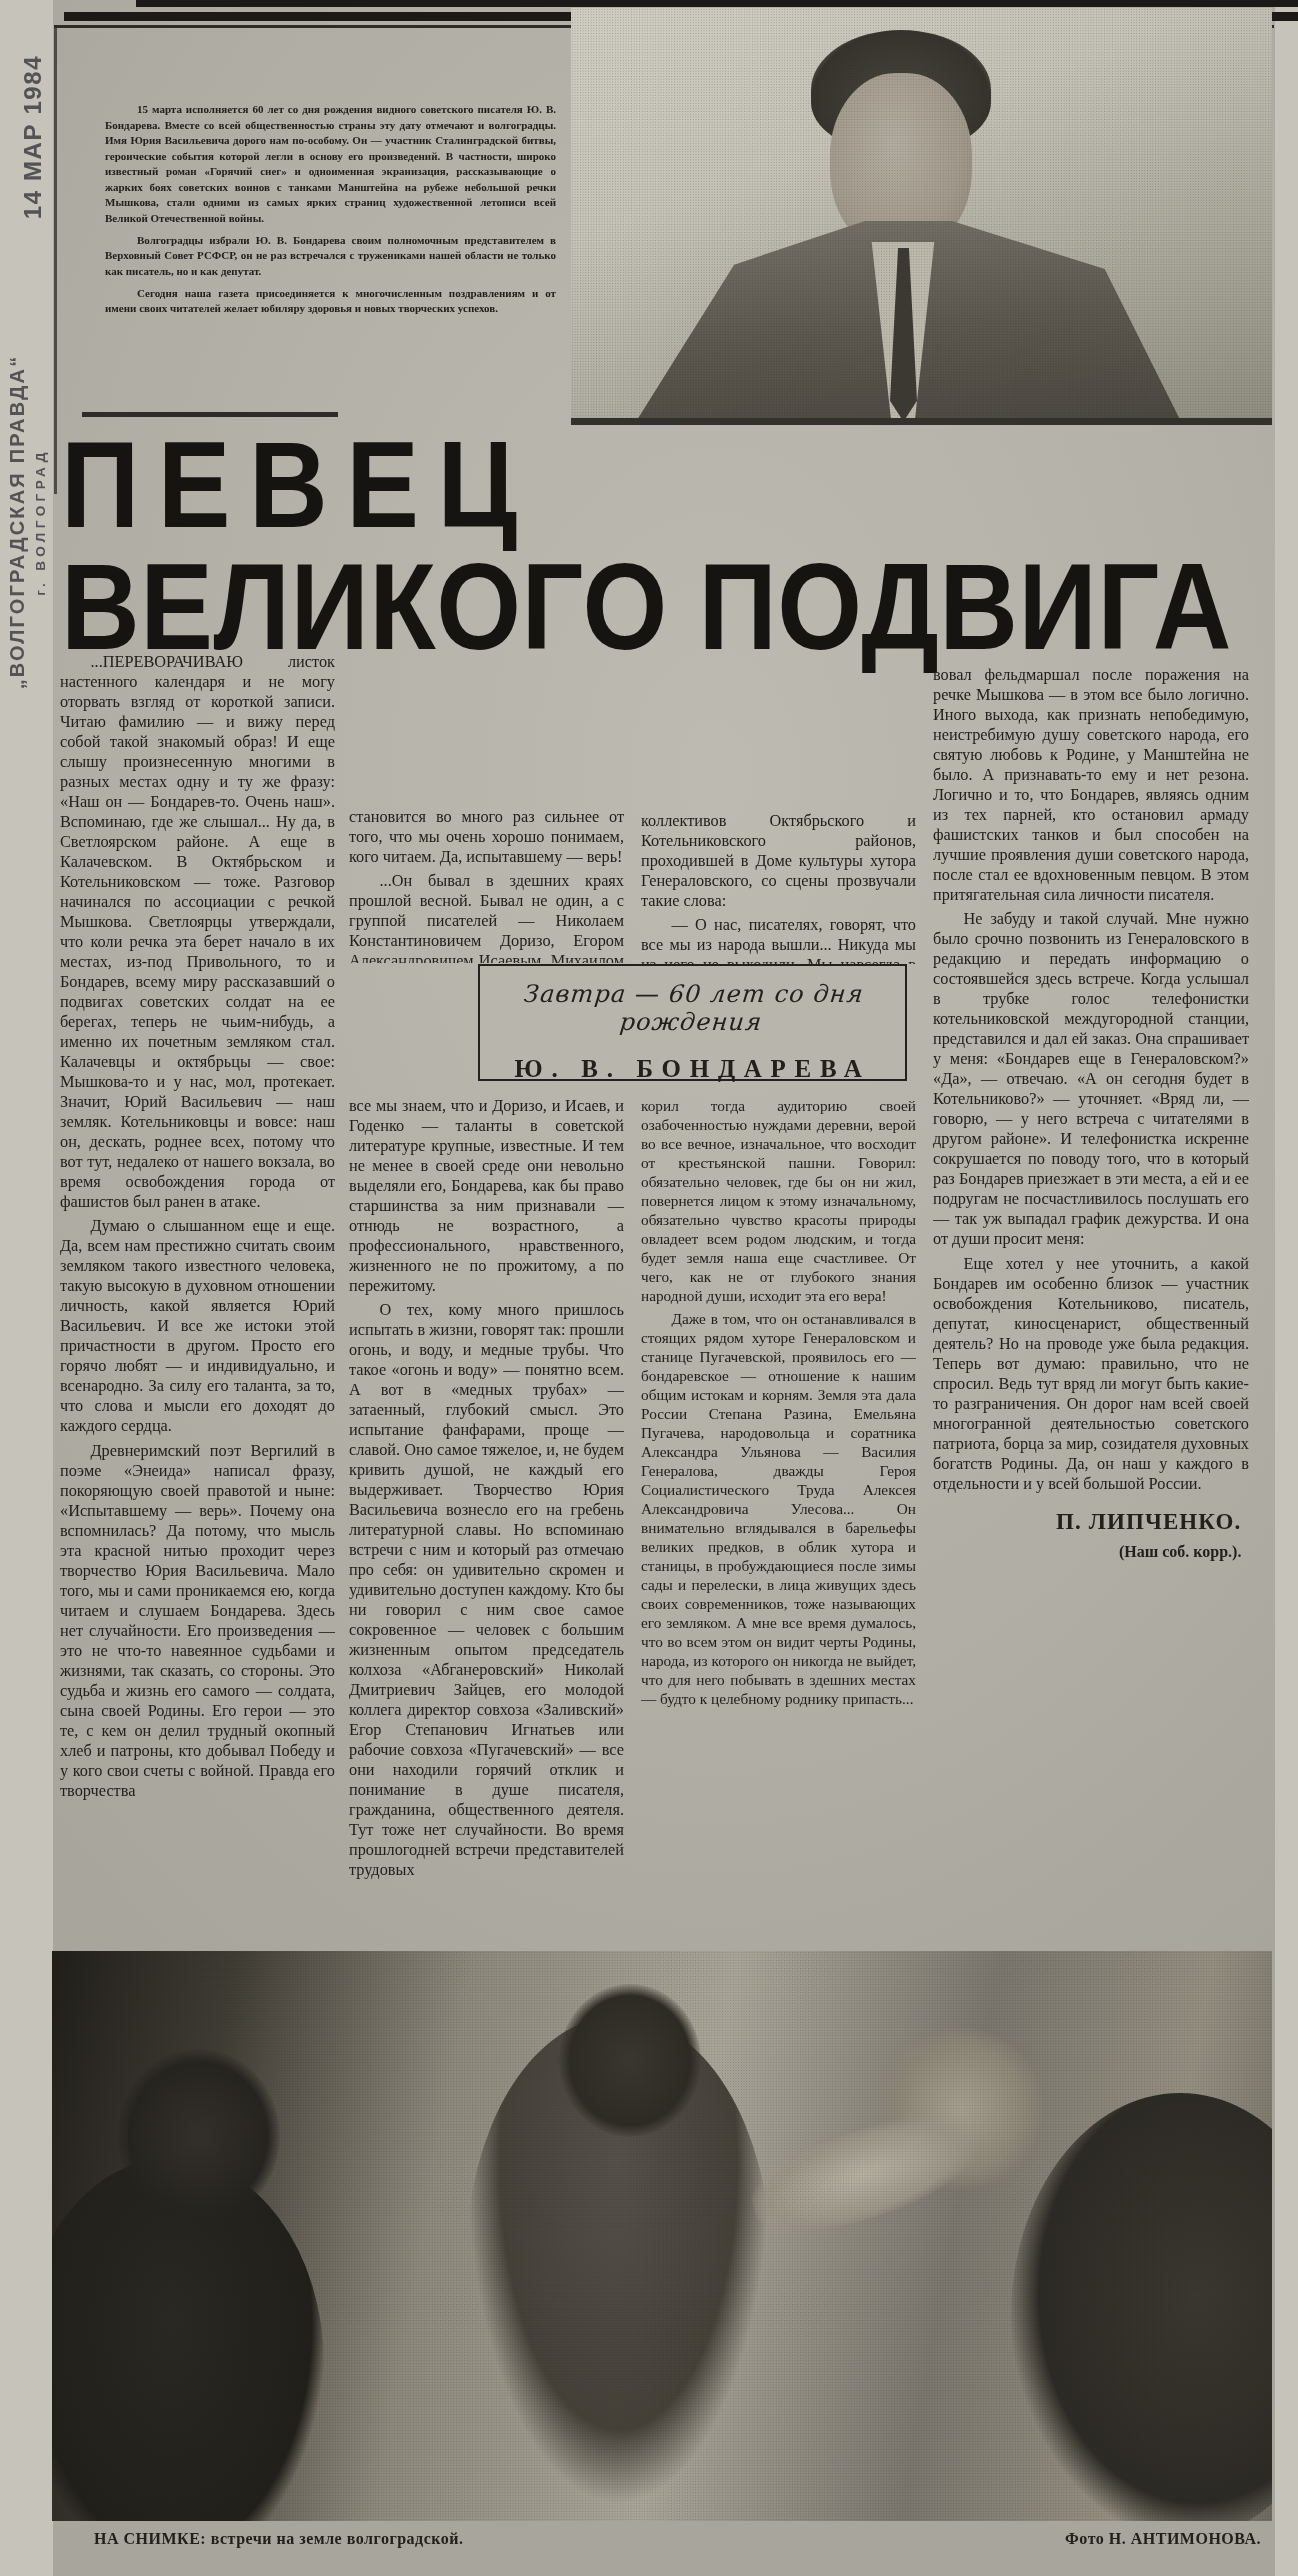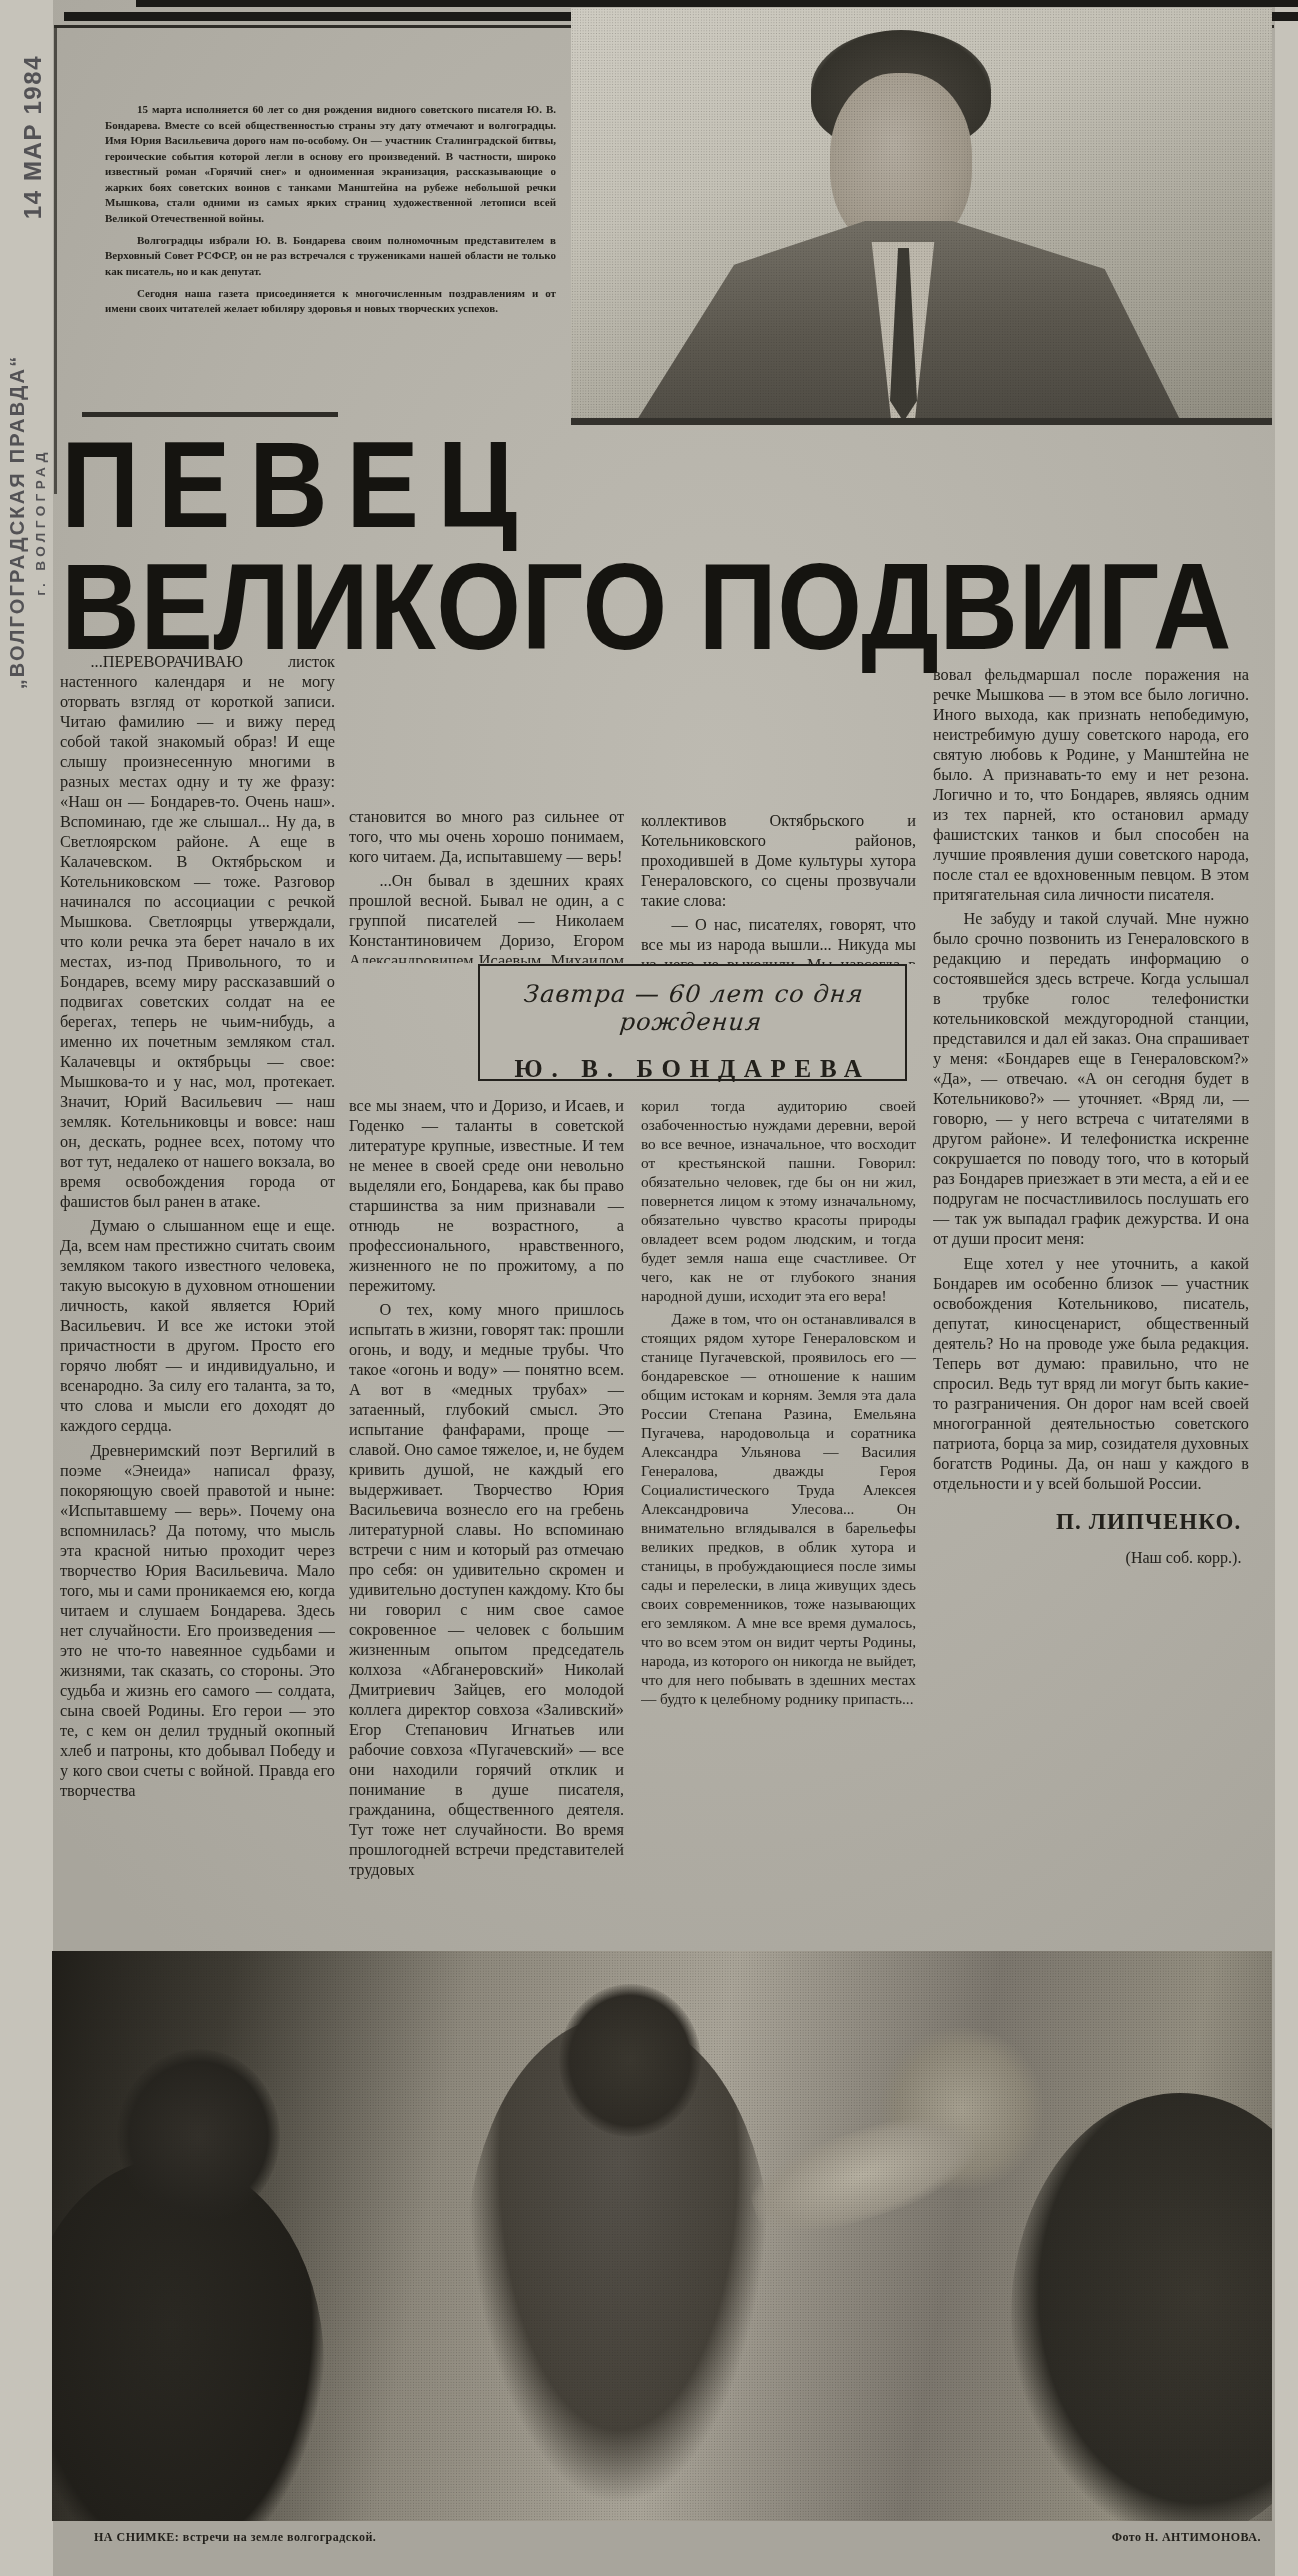--- a/index.html
+++ b/index.html
@@ -55,21 +55,21 @@
   .col .para.cont{text-indent:0;}
   #col1{left:60px;top:652px;width:275px;max-height:1269px;}
   #col2a{left:349px;top:807px;width:275px;height:156px;}
   #col2b{left:349px;top:1096px;width:275px;max-height:850px;}
   #col3a{left:641px;top:811px;width:275px;height:153px;}
   #col3b{left:641px;top:1096px;width:275px;max-height:853px;}
   #col3b .para{font-size:15.3px;line-height:19px;}
   #col4{left:933px;top:665px;width:316px;max-height:1280px;}
   #byline{margin-top:15.3px;text-align:right;padding-right:7.6px;}
   #byline .name{font-weight:bold;font-size:23px;letter-spacing:1.1px;}
-  #byline .role{font-weight:normal;font-size:16px;margin-top:14px;}
+  #byline .role{font-weight:bold;font-size:16px;margin-top:8px;}
 
   
   #annv-box{position:absolute;left:478px;top:964px;width:429px;height:117px;z-index:3;
             background:#b8b5ac;border:2.7px solid #23211d;box-sizing:border-box;text-align:center;}
   #annv-box .l1{margin-top:14px;font-family:"DejaVu Serif", serif;font-style:italic;
                 font-size:24px;letter-spacing:1.1px;transform:skewX(-6deg);}
   #annv-box .l2{margin-top:19px;font-weight:bold;font-size:25px;letter-spacing:8.7px;}
 
   
   #group-photo{position:absolute;left:52px;top:1951px;width:1220px;height:570px;z-index:2;overflow:hidden;
@@ -78,21 +78,21 @@
   #fig-l{left:-33px;top:207px;width:305px;height:414px;background:radial-gradient(ellipse at 50% 40%,#2a2822 0%,#211f1a 65%,transparent 72%);}
   #fig-lh{left:65px;top:98px;width:163px;height:174px;background:radial-gradient(ellipse,#33302a 0%,#26241f 60%,transparent 72%);}
   #fig-c{left:414px;top:65px;width:305px;height:490px;background:radial-gradient(ellipse at 50% 30%,#55514a 0%,#454139 55%,transparent 70%);}
   #fig-ch{left:507px;top:33px;width:142px;height:153px;background:radial-gradient(ellipse,#3a372f 0%,#2e2b25 60%,transparent 72%);}
   #fig-r{left:959px;top:142px;width:338px;height:447px;background:radial-gradient(ellipse at 55% 45%,#3a372f 0%,#2c2a24 60%,transparent 72%);}
   #fig-rh{left:828px;top:76px;width:163px;height:163px;background:radial-gradient(ellipse,#a59f8f 0%,#8d8778 55%,transparent 72%);}
   #fig-arm{left:697px;top:180px;width:229px;height:87px;border-radius:40%;
            background:radial-gradient(ellipse,#b6b0a1 0%,#9b9588 60%,transparent 75%);transform:rotate(-18deg);}
 
   
-  .caption{position:absolute;z-index:2;font-weight:bold;font-size:12px;letter-spacing:0.5px;white-space:nowrap;}
+  .caption{position:absolute;z-index:2;font-weight:bold;font-size:16px;letter-spacing:0.5px;white-space:nowrap;}
   #caption-left{left:94px;top:2530px;}
   #caption-credit{right:38px;top:2530px;}
 </style>
 </head>
 <body>
 
 <div id="page">
 
   <div class="margin-strip" style="left:0;top:0;width:53px;height:2576px;"></div>
   <div class="margin-strip" style="left:1275px;top:0;width:24px;height:2576px;"></div>

